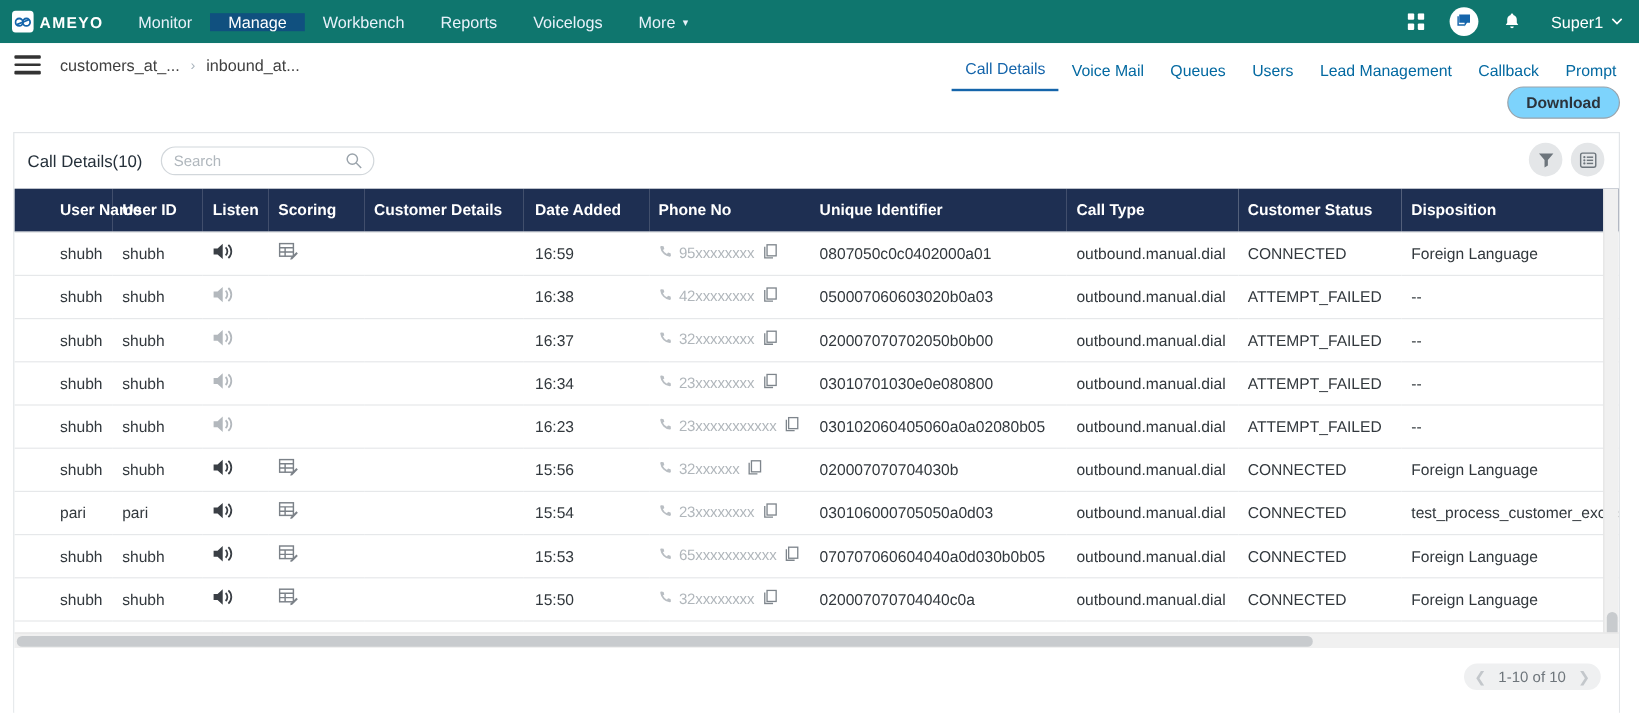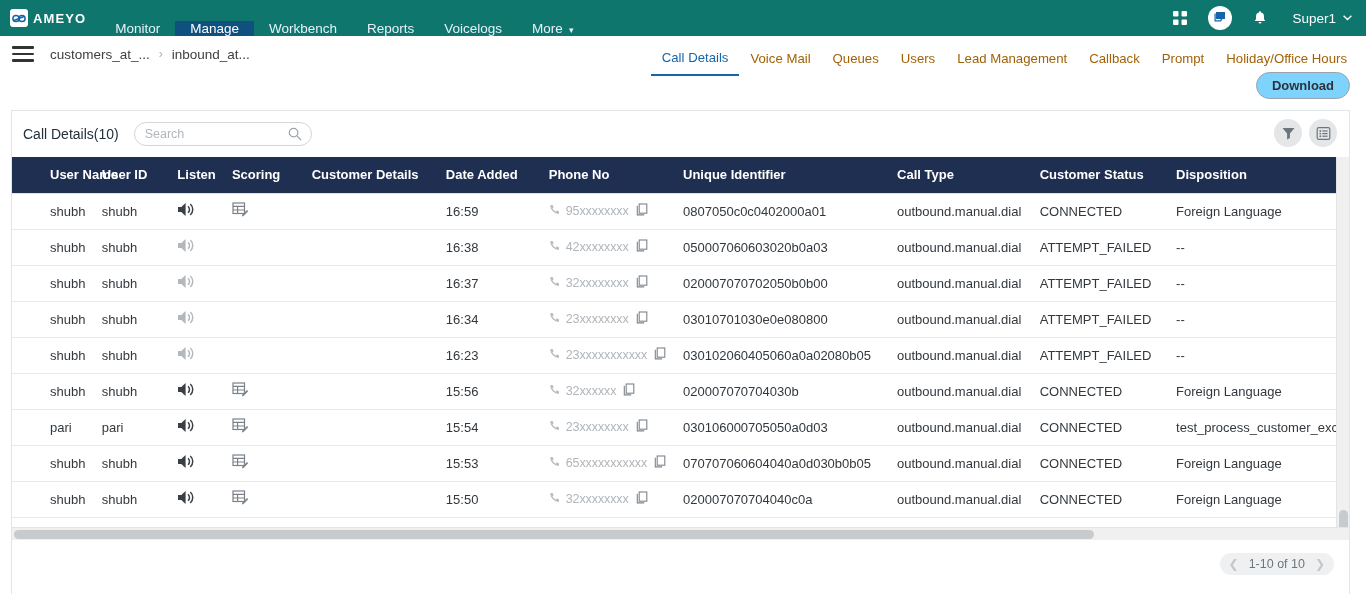--- a/index.html
+++ b/index.html
@@ -19,21 +19,21 @@
   .logo-wrap { display: flex; align-items: center; padding: 0 14px 0 10px; }
   .logo-mark {
     width: 18px; height: 18px; background: #ffffff; border-radius: 3px;
     display: flex; align-items: center; justify-content: center;
     margin-right: 5px;
   }
   .logo-mark svg { display: block; }
   .logo-text {
     color: #ffffff; font-size: 13px; font-weight: bold; letter-spacing: 1.1px;
   }
-  .nav-items { display: flex; align-items: flex-end; }
+  .nav-items { display: flex; align-items: center; }
   .nav-item {
     display: flex; align-items: center; padding: 0 15px;
     color: #e8f1fa; font-size: 13.5px; cursor: pointer; white-space: nowrap;
   }
   .nav-item.active { background: #10507f; color: #ffffff; }
   .nav-item .caret {
     margin-left: 6px; font-size: 9px; position: relative; top: 1px;
   }
   .nav-right {
     margin-left: auto; display: flex; align-items: center; padding-right: 14px; gap: 0;
@@ -60,21 +60,21 @@
   .hamburger span { display: block; height: 2.5px; background: #333; border-radius: 1px; }
   .crumbs { display: flex; align-items: center; margin-left: 16px; gap: 9px; }
   .crumb { color: #404040; font-size: 13.5px; cursor: pointer; }
   .crumb-sep { color: #aab4bd; font-size: 12px; }
 
   .tabs {
     position: absolute; right: 19px; top: 4px; height: 36px;
     display: flex; align-items: flex-end; gap: 0;
   }
   .tab {
-    font-size: 13.2px; color: #a16207; padding: 0 11px; height: 36px;
+    font-size: 13.2px; color: #0369a1; padding: 0 11px; height: 36px;
     display: flex; align-items: center; cursor: pointer; white-space: nowrap;
   }
   .tab.active { color: #1565ab; border-bottom: 2.5px solid #1565ab; }
   .tab:last-child { padding-right: 0; }
 
   .actionbar { height: 34px; position: relative; }
   .download-btn {
     position: absolute; right: 16px; top: 0;
     border: 1px solid #9aa3ab; border-radius: 14px;
     background: #7dd3fc; color: #2b333b; font-size: 13px; font-weight: bold;
@@ -281,23 +281,20 @@
         <span>Users</span>
       </div>
     <div class="tab">
         <span>Lead Management</span>
       </div>
     <div class="tab">
         <span>Callback</span>
       </div>
     <div class="tab">
         <span>Prompt</span>
-      </div>
-    <div class="tab">
-        <span>Holiday/Office Hours</span>
       </div>
   </div>
 </div>
 
 <div class="actionbar">
   <button class="download-btn">Download</button>
 </div>
 
 <div class="card">
 

